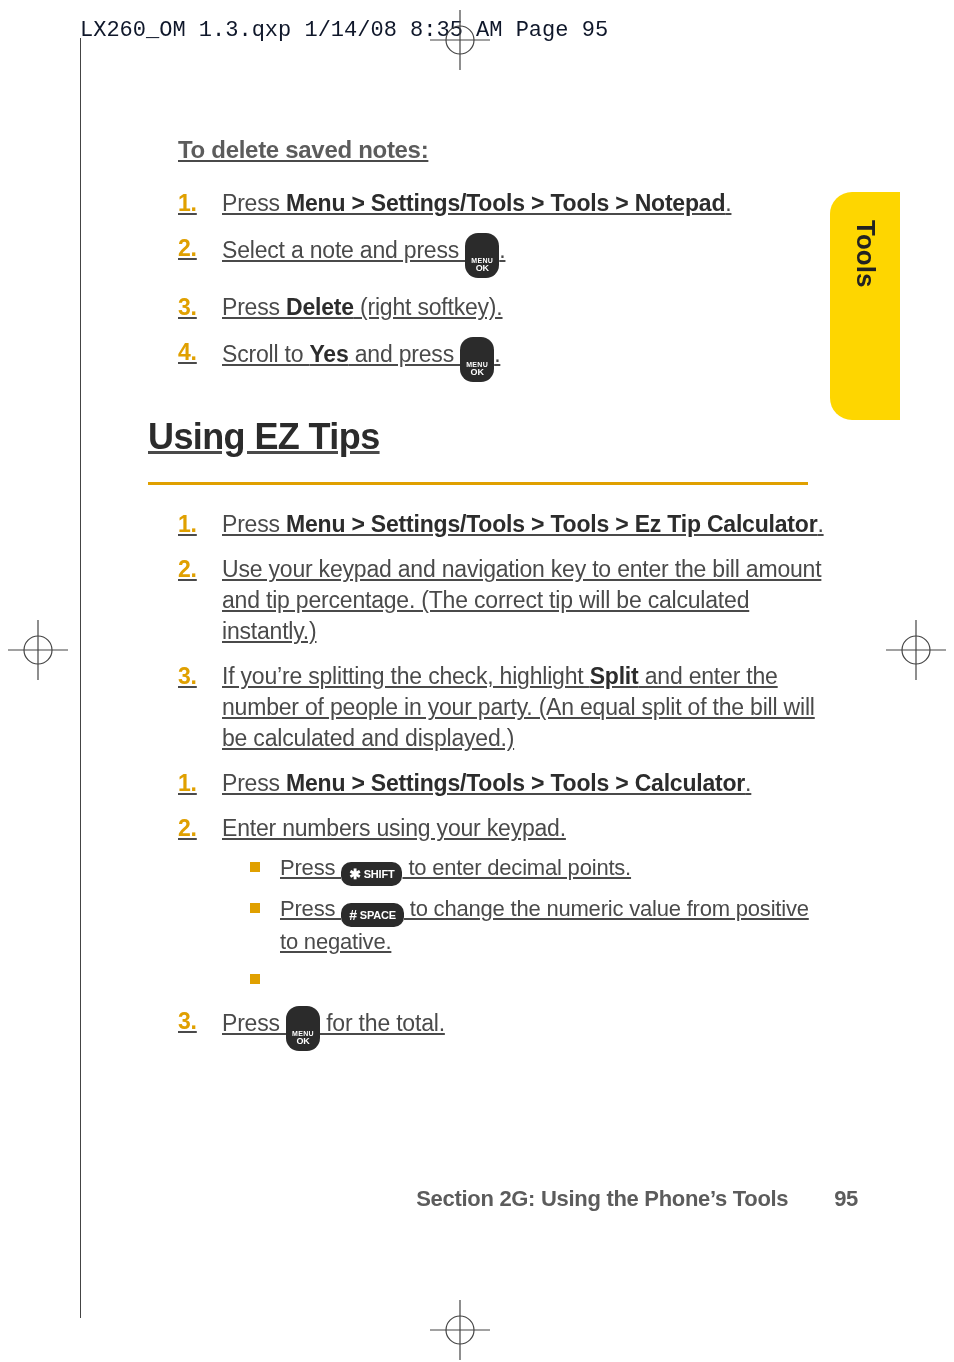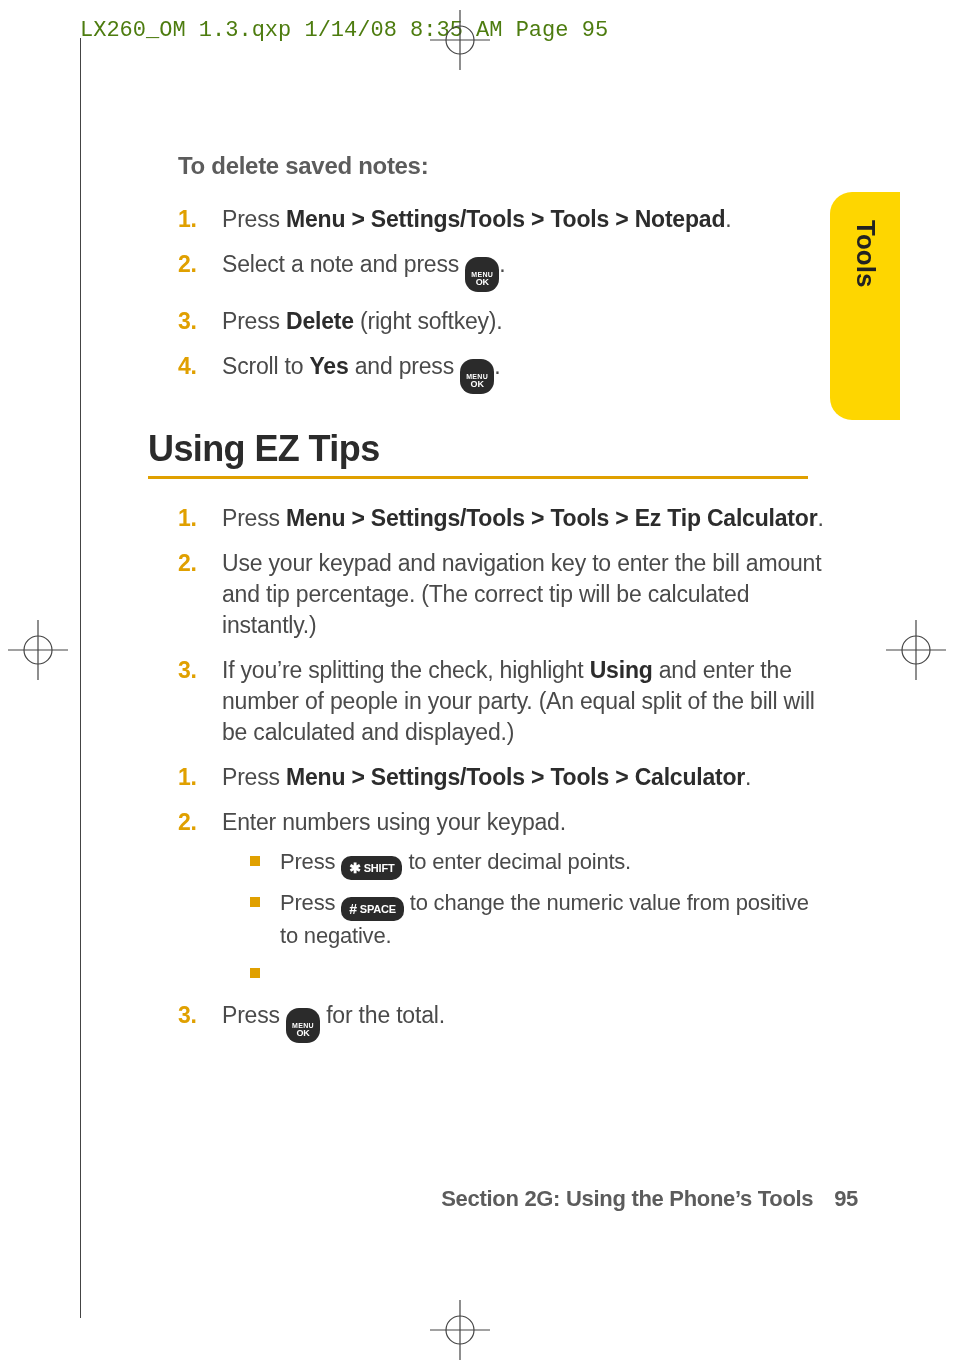--- a/index.html
+++ b/index.html
@@ -5,21 +5,21 @@
   html,body{margin:0;padding:0;background:#fff;}
   body{
     width:954px;height:1362px;
     font-family:"Segoe UI",Arial,Helvetica,sans-serif;
     color:#333;
     position:relative;
   }
   .slug{
     position:absolute;top:18px;left:80px;
     font-family:"Courier New",monospace;
-    font-size:22px;color:#4d7c0f;
+    font-size:22px;color:#0f172a;
   }
   .crop-v{position:absolute;left:80px;top:38px;width:1px;height:1280px;background:#444;}
   .reg-top,.reg-bot{position:absolute;left:430px;}
   .reg-top{top:10px}.reg-bot{top:1300px}
   .reg circle{fill:none;stroke:#444;stroke-width:1.2}
   .reg line{stroke:#444;stroke-width:1.2}
   .side-reg{position:absolute;top:620px;}
   .side-reg.left{left:8px}.side-reg.right{right:8px}
   .tab{
     position:absolute;right:54px;top:192px;
@@ -27,46 +27,47 @@
     background:#fed600;
     border-radius:22px 0 0 22px;
     display:flex;align-items:flex-start;justify-content:center;
     padding-top:28px;
   }
   .tab span{
     writing-mode:vertical-rl;
     font-weight:700;color:#222;font-size:26px;
   }
   .page{
-    position:absolute;left:178px;top:152px;width:650px;
+    position:absolute;left:178px;top:136px;width:650px;
     color:#4a4a4a;
+    text-decoration:underline;
   }
   .lead{font-weight:700;font-size:24px;letter-spacing:-0.3px;color:#5c5c5c;margin:0 0 24px 0;}
   .accent{color:#e0a000;font-weight:700;}
   ol{list-style:none;margin:0;padding:0;}
   ol>li{
     display:flex;gap:18px;margin:0 0 14px 0;font-size:23px;line-height:1.35;
     letter-spacing:-0.2px;
   }
   ol>li .num{flex:0 0 26px;}
   ol>li .body{flex:1;}
   b{color:#2c2c2c;font-weight:700;}
   h2{
     font-size:36px;font-weight:800;color:#2b2b2b;
     margin:34px 0 6px -30px;letter-spacing:-0.6px;
-    border-bottom:3px solid #e0a000;padding-bottom:6px;
+    border-bottom:3px solid #e0a000;padding-bottom:24px;
     width:660px;
   }
   .intro{font-size:23px;margin:18px 0 16px 0;color:#4a4a4a;}
   .ok{
     display:inline-flex;align-items:center;justify-content:center;
     width:34px;height:26px;border-radius:13px/13px;
     background:#2b2b2b;color:#fff;font-size:8px;font-weight:700;
     line-height:1;flex-direction:column;vertical-align:-5px;
-    padding-top:9px;
+    padding-top:19px;
   }
   .ok .t{font-size:7px;letter-spacing:0.3px;}
   .ok .b{font-size:9px;}
   .key{
     display:inline-flex;align-items:center;justify-content:center;
     background:#2b2b2b;color:#fff;border-radius:10px;
     height:24px;padding:0 8px;font-size:11px;font-weight:700;
     vertical-align:-4px;gap:3px;
   }
   .key .sym{font-size:14px;font-weight:900;}
@@ -75,21 +76,21 @@
     display:flex;gap:20px;font-size:22px;line-height:1.35;margin-bottom:8px;
   }
   ul.sub .sq{
     flex:0 0 10px;height:10px;background:#e0a000;margin-top:9px;
   }
   .footer{
     position:absolute;left:178px;bottom:150px;width:680px;
     text-align:right;font-size:22px;font-weight:700;color:#5c5c5c;
     letter-spacing:-0.3px;
   }
-  .footer .pn{margin-left:15px;text-align:right;}
+  .footer .pn{margin-left:40px;text-align:right;}
 </style>
 </head>
 <body>
 
 <div class="slug">LX260_OM 1.3.qxp  1/14/08  8:35 AM  Page 95</div>
 <div class="crop-v"></div>
 
 <svg class="reg-top reg" width="60" height="60">
   <circle cx="30" cy="30" r="14"></circle>
     <line x1="30" y1="0" x2="30" y2="60"></line>
@@ -149,21 +150,21 @@
       <li>
         <span class="num accent">1.</span>
         <span class="body">Press <b>Menu &gt; Settings/Tools &gt; Tools &gt; Ez Tip Calculator</b>.</span>
       </li>
       <li>
         <span class="num accent">2.</span>
         <span class="body">Use your keypad and navigation key to enter the bill amount and tip percentage. (The correct tip will be calculated instantly.)</span>
       </li>
       <li>
         <span class="num accent">3.</span>
-        <span class="body">If you’re splitting the check, highlight <b>Using</b> and enter the number of people in your party. (An equal split of the bill will be calculated and displayed.)</span>
+        <span class="body">If you’re splitting the check, highlight <b>Split</b> and enter the number of people in your party. (An equal split of the bill will be calculated and displayed.)</span>
       </li>
     </ol>
 
   <ol id="calc-list">
       <li>
         <span class="num accent">1.</span>
         <span class="body">Press <b>Menu &gt; Settings/Tools &gt; Tools &gt; Calculator</b>.</span>
       </li>
       <li>
         <span class="num accent">2.</span>

